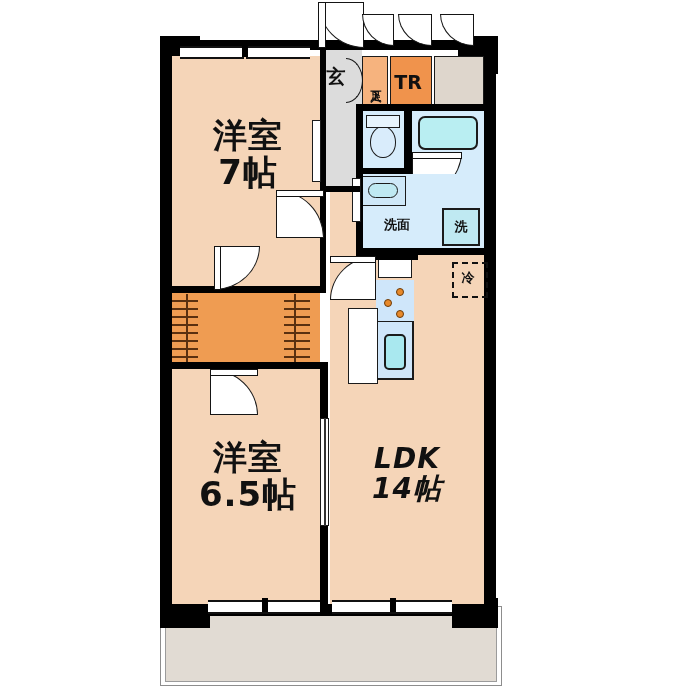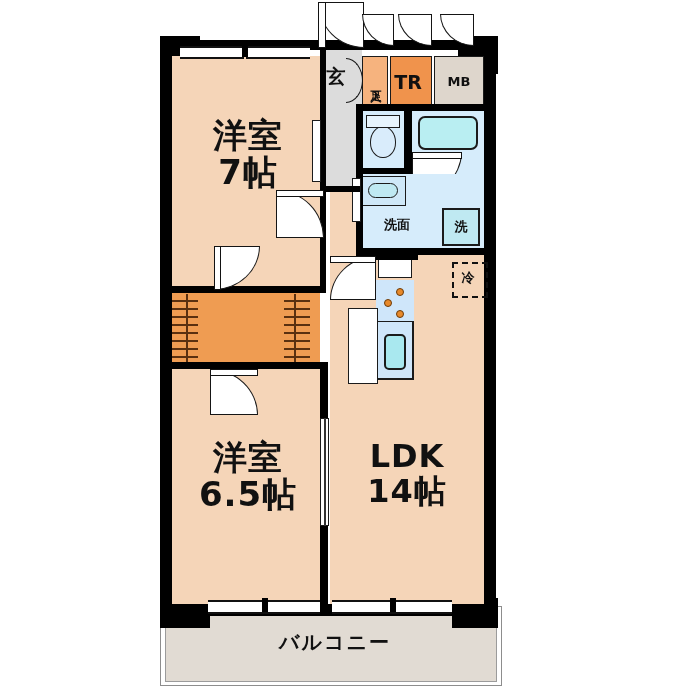--- a/index.html
+++ b/index.html
@@ -46,21 +46,21 @@
     display: flex;
     align-items: center;
     justify-content: center;
     text-align: center;
     color: #111111;
     line-height: 1.08;
     white-space: pre-line;
     user-select: none;
   }
   .lbl-room   { font-size: 34px; font-weight: 700; letter-spacing: 1px; }
-  .lbl-ldk    { font-size: 32px; font-weight: 700; letter-spacing: 1px; }
+  .lbl-ldk    { font-size: 28px; font-weight: 700; letter-spacing: 1px; font-style: italic; }
   .lbl-mid    { font-size: 19px; font-weight: 700; }
   .lbl-small  { font-size: 13px; font-weight: 700; }
   .lbl-vert   { font-size: 11px; font-weight: 700; writing-mode: vertical-rl; text-orientation: upright; letter-spacing: 0px; }
   .lbl-wcl    { font-size: 22px; font-weight: 700; letter-spacing: 3px; background: #ffffff; padding: 1px 6px; }
   .lbl-bal    { font-size: 20px; font-weight: 700; letter-spacing: 2px; }
 
   
   .arc {
     position: absolute;
     background: #ffffff;
@@ -91,21 +91,20 @@
   .hangline { position: absolute; background: #5a3010; }
 </style>
 </head>
 <body>
 
 <div id="floorplan">
 
   <div class="abs balcony" style="left:166px; top:610px; width:330px; height:72px;"></div>
   <div class="abs" style="left:160px; top:606px; width:342px; height:80px; border:1.5px solid #8d8d8d;"></div>
   <div class="abs" style="left:165px; top:610px; width:332px; height:72px; border:1px solid #9b9b9b;"></div>
-  <div class="lbl lbl-bal" style="left:260px; top:628px; width:150px; height:30px;">バルコニー</div>
 
   <div class="abs wall" style="left:160px; top:40px; width:12px; height:576px;"></div>
 
   <div class="abs wall" style="left:484px; top:40px; width:12px; height:576px;"></div>
 
   <div class="abs wall" style="left:160px; top:40px; width:336px; height:10px;"></div>
 
   <div class="abs wall" style="left:160px; top:604px; width:336px; height:12px;"></div>
 
   <div class="abs pillar" style="left:160px; top:36px; width:40px; height:40px;"></div>
@@ -126,21 +125,20 @@
   <div class="abs hall" style="left:320px; top:50px; width:42px; height:140px;"></div>
   <div class="abs hall" style="left:320px; top:50px; width:42px; height:80px;"></div>
 
   <div class="abs shoe ol1" style="left:362px; top:56px; width:26px; height:50px;"></div>
   <div class="lbl lbl-vert" style="left:362px; top:58px; width:26px; height:48px;">下足入</div>
 
   <div class="abs trunk ol1" style="left:390px; top:56px; width:42px; height:50px;"></div>
   <div class="lbl lbl-mid" style="left:390px; top:58px; width:36px; height:48px;">TR</div>
 
   <div class="abs mb ol1" style="left:434px; top:56px; width:50px; height:50px;"></div>
-  <div class="lbl lbl-small" style="left:434px; top:58px; width:50px; height:48px;">MB</div>
 
   <div class="lbl lbl-mid" style="left:322px; top:62px; width:28px; height:28px;">玄</div>
 
   <div class="arc arc-bl" style="left:318px; top:2px; width:44px; height:44px;"></div>
   <div class="doorleaf" style="left:318px; top:2px; width:6px; height:44px;"></div>
 
   <div class="arc arc-bl" style="left:362px; top:14px; width:30px; height:30px;"></div>
 
   <div class="arc arc-bl" style="left:398px; top:14px; width:32px; height:30px;"></div>
 

